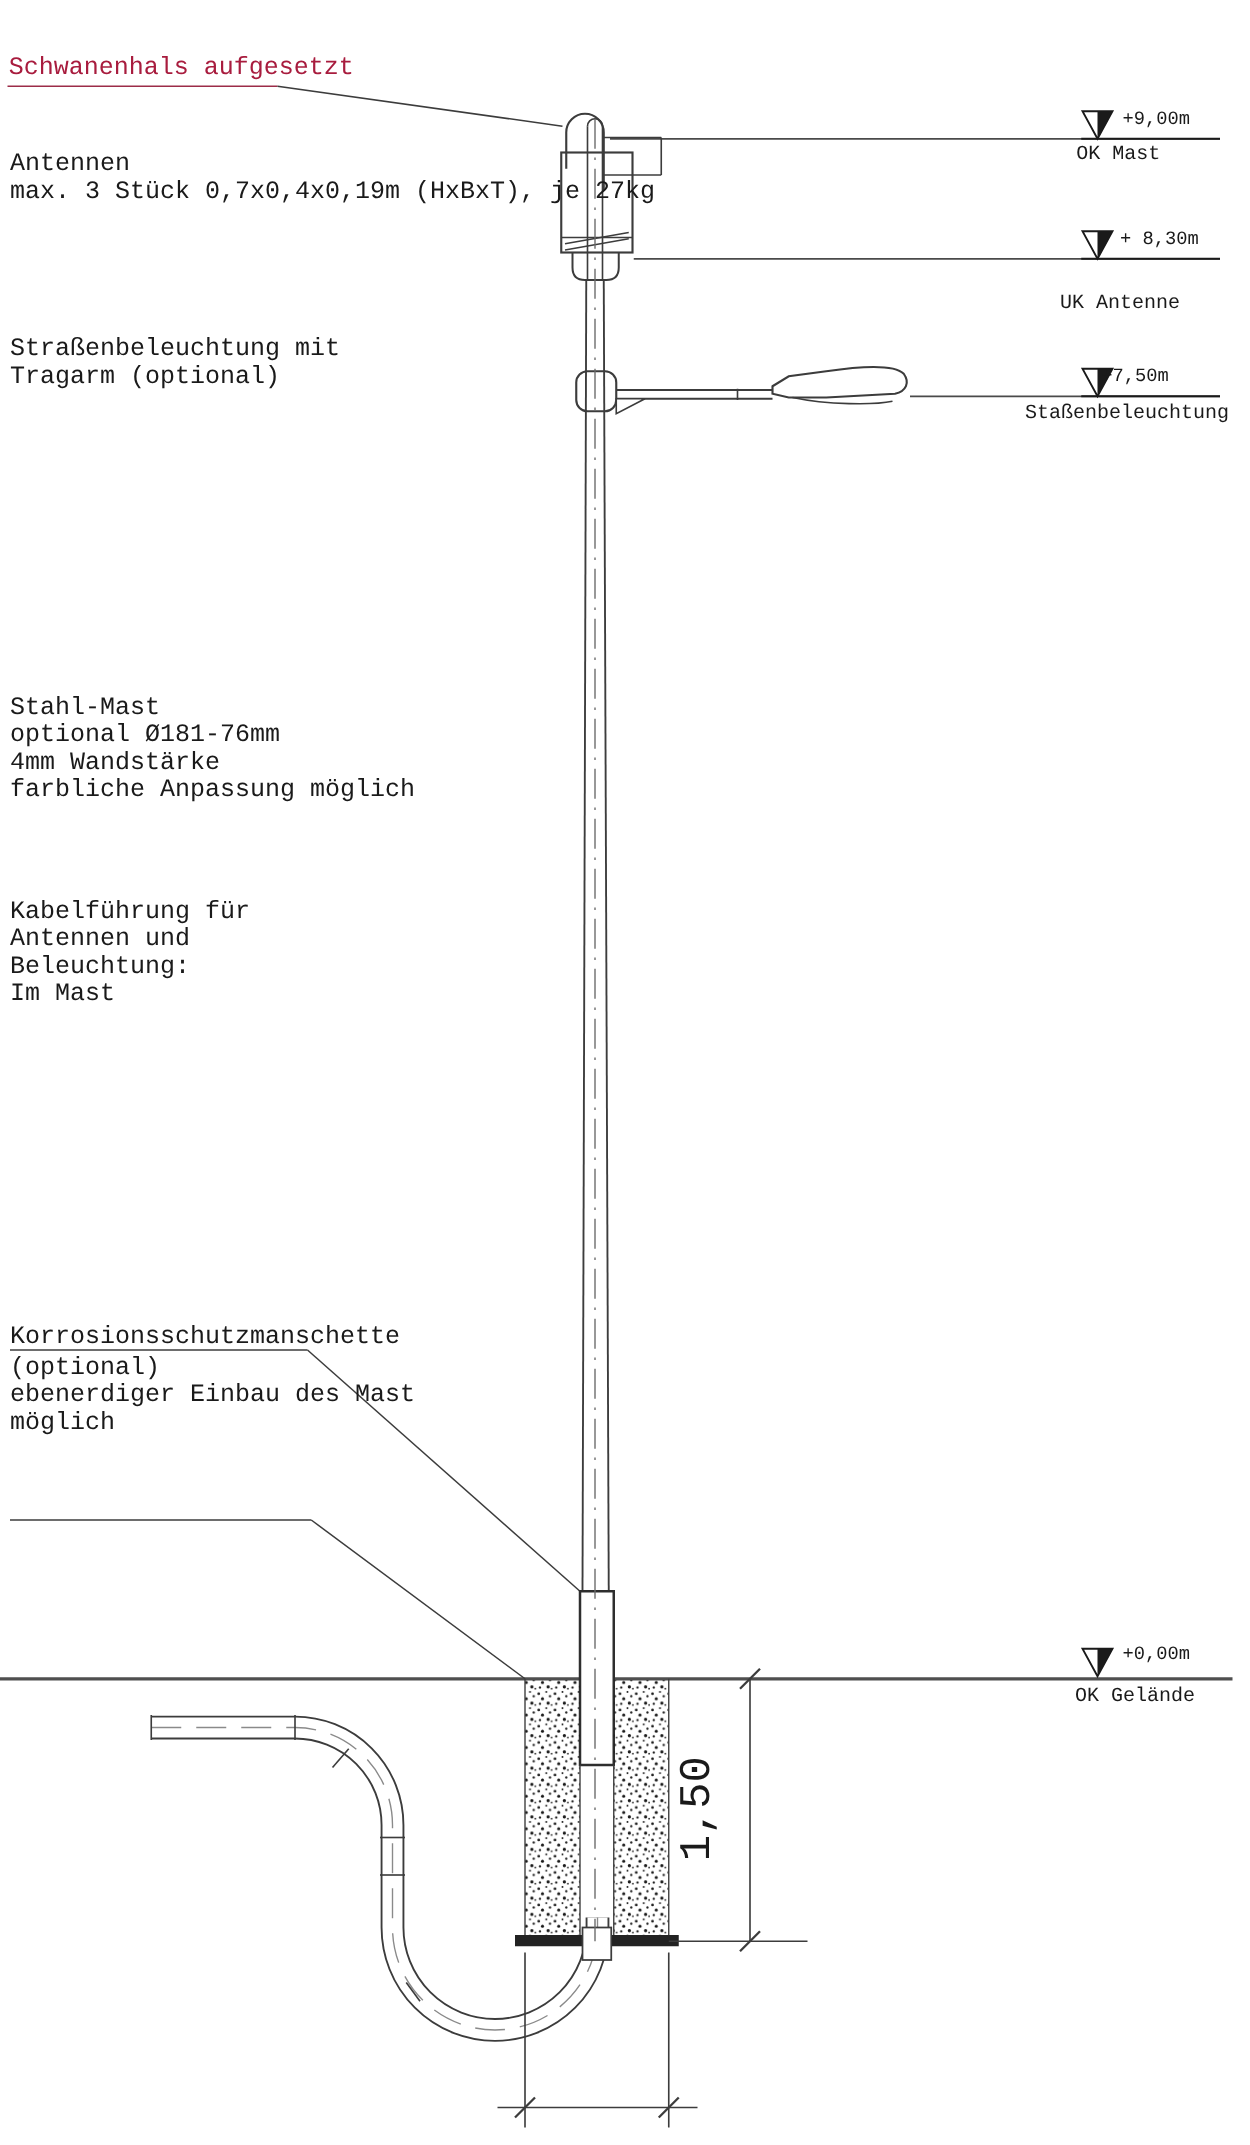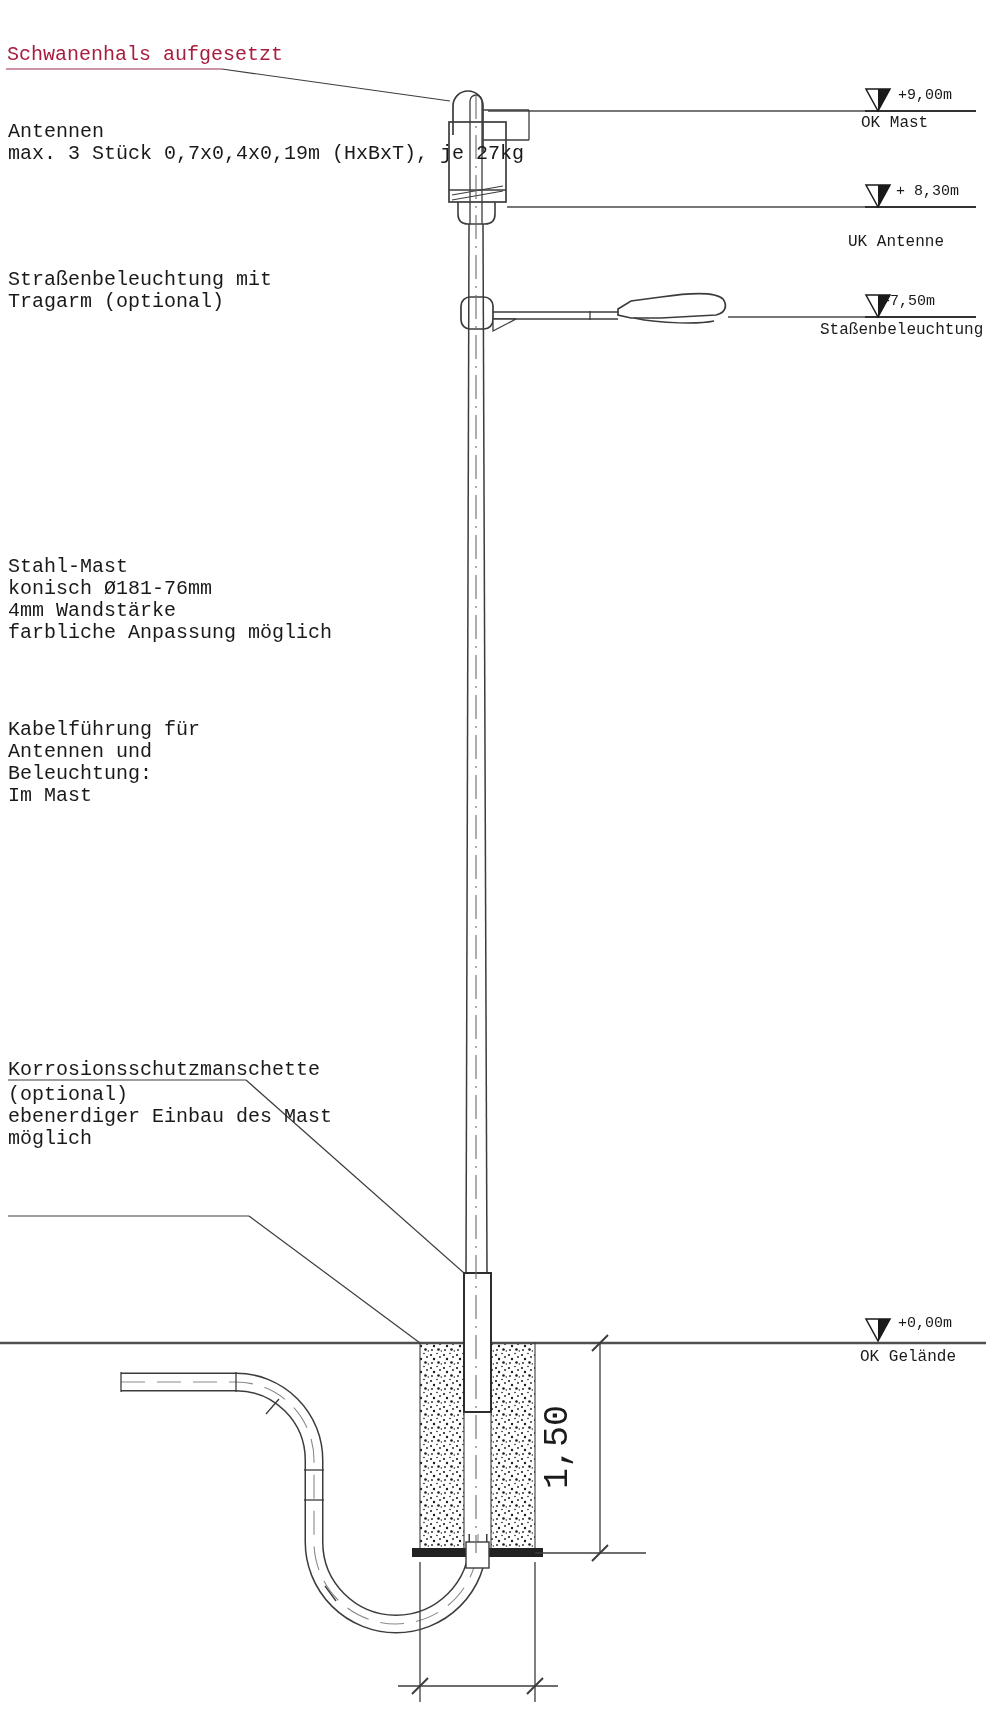--- a/index.html
+++ b/index.html
@@ -168,21 +168,21 @@
     <div>max. 3 Stück 0,7x0,4x0,19m (HxBxT), je 27kg</div>
   </div>
 
   <div class="lbl" style="left:8px;top:269px;">
     <div>Straßenbeleuchtung mit</div>
     <div>Tragarm (optional)</div>
   </div>
 
   <div class="lbl" style="left:8px;top:556px;">
     <div>Stahl-Mast</div>
-    <div>konisch Ø181-76mm</div>
+    <div>optional Ø181-76mm</div>
     <div>4mm Wandstärke</div>
     <div>farbliche Anpassung möglich</div>
   </div>
 
   <div class="lbl" style="left:8px;top:1059px;">
     <div>Korrosionsschutzmanschette</div>
     <div style="margin-top:3px;">(optional)</div>
     <div>ebenerdiger Einbau des Mast</div>
     <div>möglich</div>
   </div>

